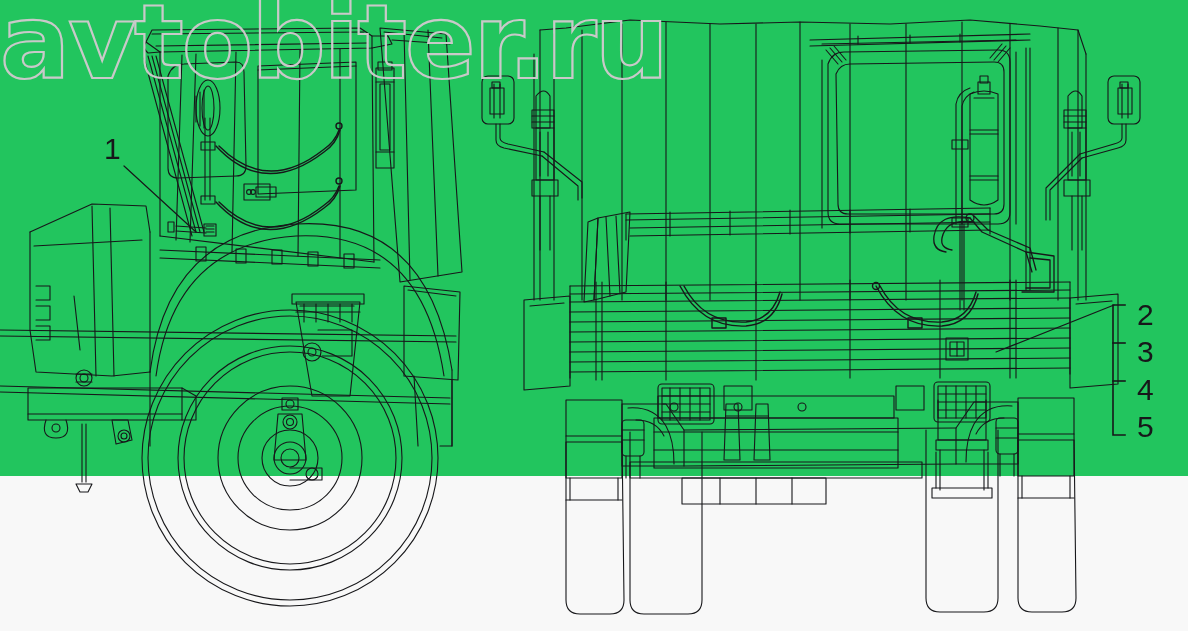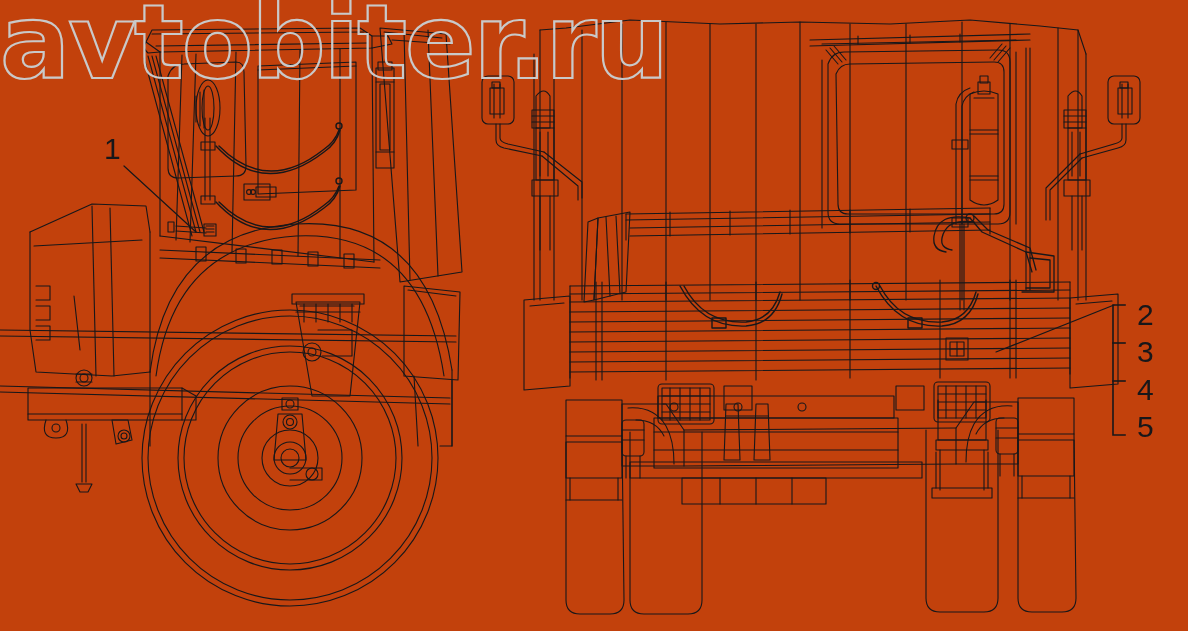--- a/index.html
+++ b/index.html
@@ -2,21 +2,21 @@
 <html><head>
 <meta charset="utf-8">
 <style>
   html,body{margin:0;padding:0;}
   body{
     width:1188px;height:631px;
     background:#f8f8f8;
     font-family:"Liberation Sans", sans-serif;
     overflow:hidden;
   }
-  #stage{position:relative;width:1188px;height:631px;background:#c2410c;}
+  #stage{position:relative;width:1188px;height:476px;background:#22c55e;}
   #stage svg{position:absolute;left:0;top:0;}
   .callout{
     position:absolute;
     font-family:"Liberation Sans", sans-serif;
     font-size:30px;
     font-weight:400;
     color:#17171a;
     line-height:1;
     letter-spacing:0px;
     user-select:none;

